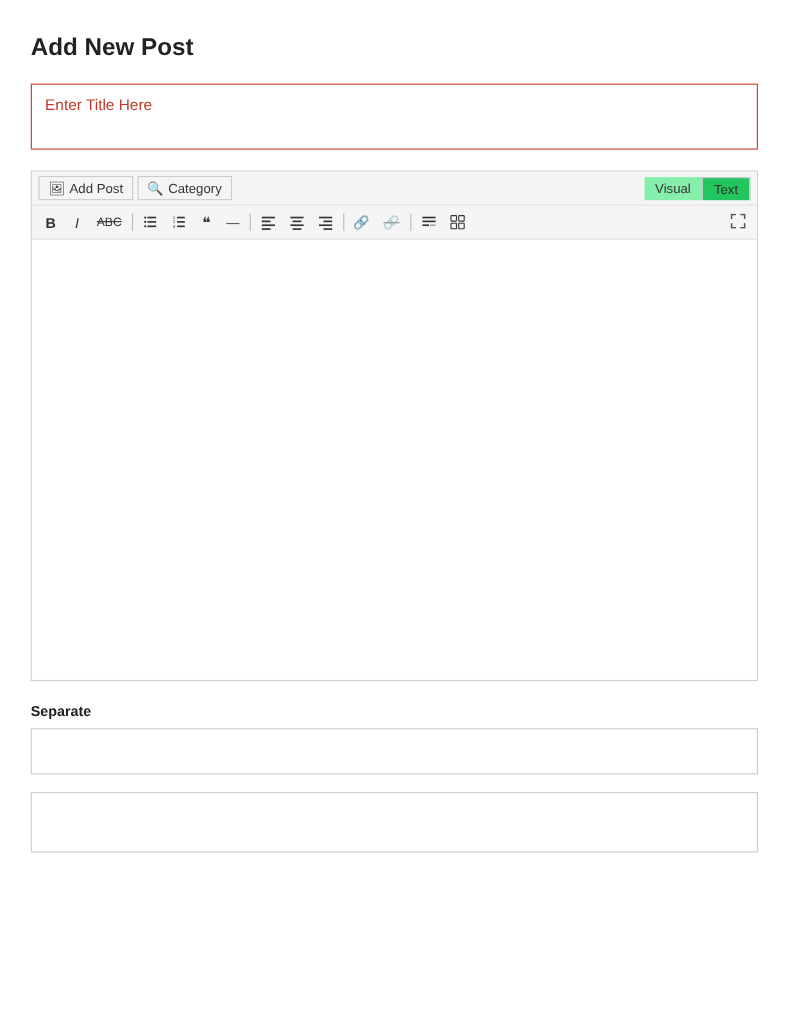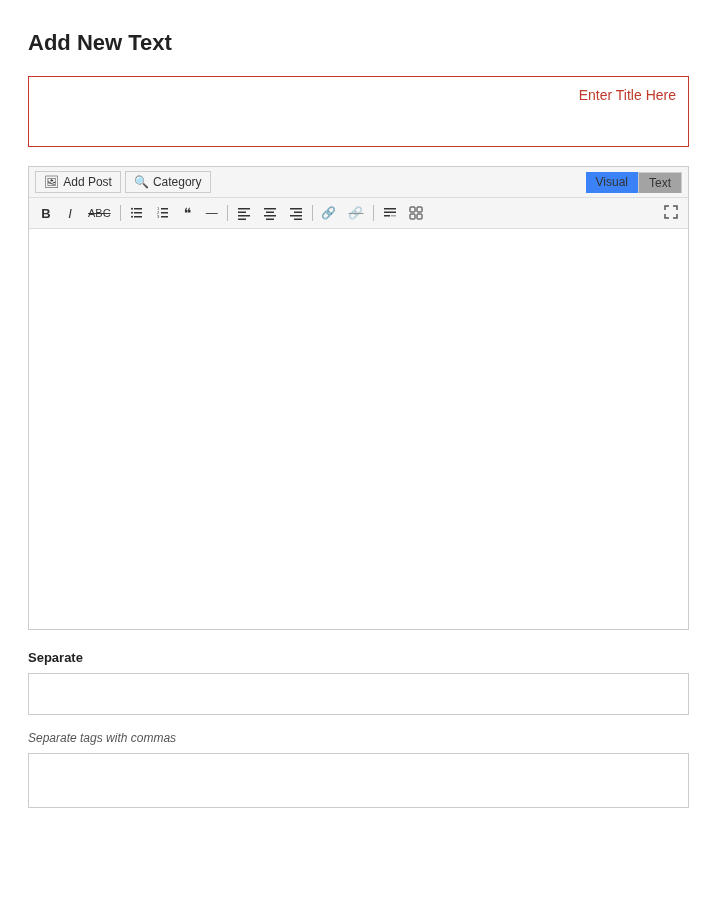--- a/index.html
+++ b/index.html
@@ -26,25 +26,24 @@
       margin-top: 10px;
     }
 
     .title-input {
       width: 100%;
       border: 1px solid #c0392b;
       padding: 10px 12px;
       font-size: 14px;
       color: #c0392b;
       outline: none;
-      height: 71px;
+      height: 60px;
       margin-bottom: 16px;
       resize: none;
       font-family: Arial, sans-serif;
-      text-align: right;
     }
 
     .title-input::placeholder {
       color: #c0392b;
     }
 
     .editor-container {
       border: 1px solid #ccc;
       margin-bottom: 20px;
     }
@@ -74,30 +73,30 @@
       padding: 3px 8px;
       font-size: 12px;
       cursor: pointer;
       display: flex;
       align-items: center;
       gap: 4px;
       color: #333;
     }
 
     .view-tab {
-      background: #3b82f6;
+      background: #86efac;
       border: none;
       padding: 3px 10px;
       font-size: 12px;
       cursor: pointer;
       color: #333;
     }
 
     .view-tab.active {
-      background: #a3a3a3;
+      background: #22c55e;
       border: 1px solid #ccc;
       border-bottom: none;
     }
 
     .toolbar {
       background: #f5f5f5;
       border-bottom: 1px solid #ddd;
       padding: 4px 6px;
       display: flex;
       align-items: center;
@@ -188,21 +187,21 @@
       height: 16px;
       background: #bbb;
       margin: 0 2px;
     }
   </style>
 </head>
 <body>
 
 
 
-<h1 class="page-title">Add New Text</h1>
+<h1 class="page-title">Add New Post</h1>
 
 <textarea class="title-input" placeholder="Enter Title Here" style=""></textarea>
 
 <div class="editor-container">
 
   <div class="editor-topbar">
     <div class="editor-topbar-left">
       <button class="topbar-btn">
         <span>🖼</span>
         <span>Add Post</span>
@@ -304,18 +303,17 @@
 
   <div class="editor-body" contenteditable="true" style=""></div>
 </div>
 
 <div class="category-section">
   <div class="section-label">Separate</div>
   <input type="text" class="category-box" style="">
 </div>
 
 <div class="tags-section">
-  <div class="tags-subtitle">Separate tags with commas</div>
   <input type="text" class="tags-box" style="">
 </div>
 
 
 
 
 </body></html>

